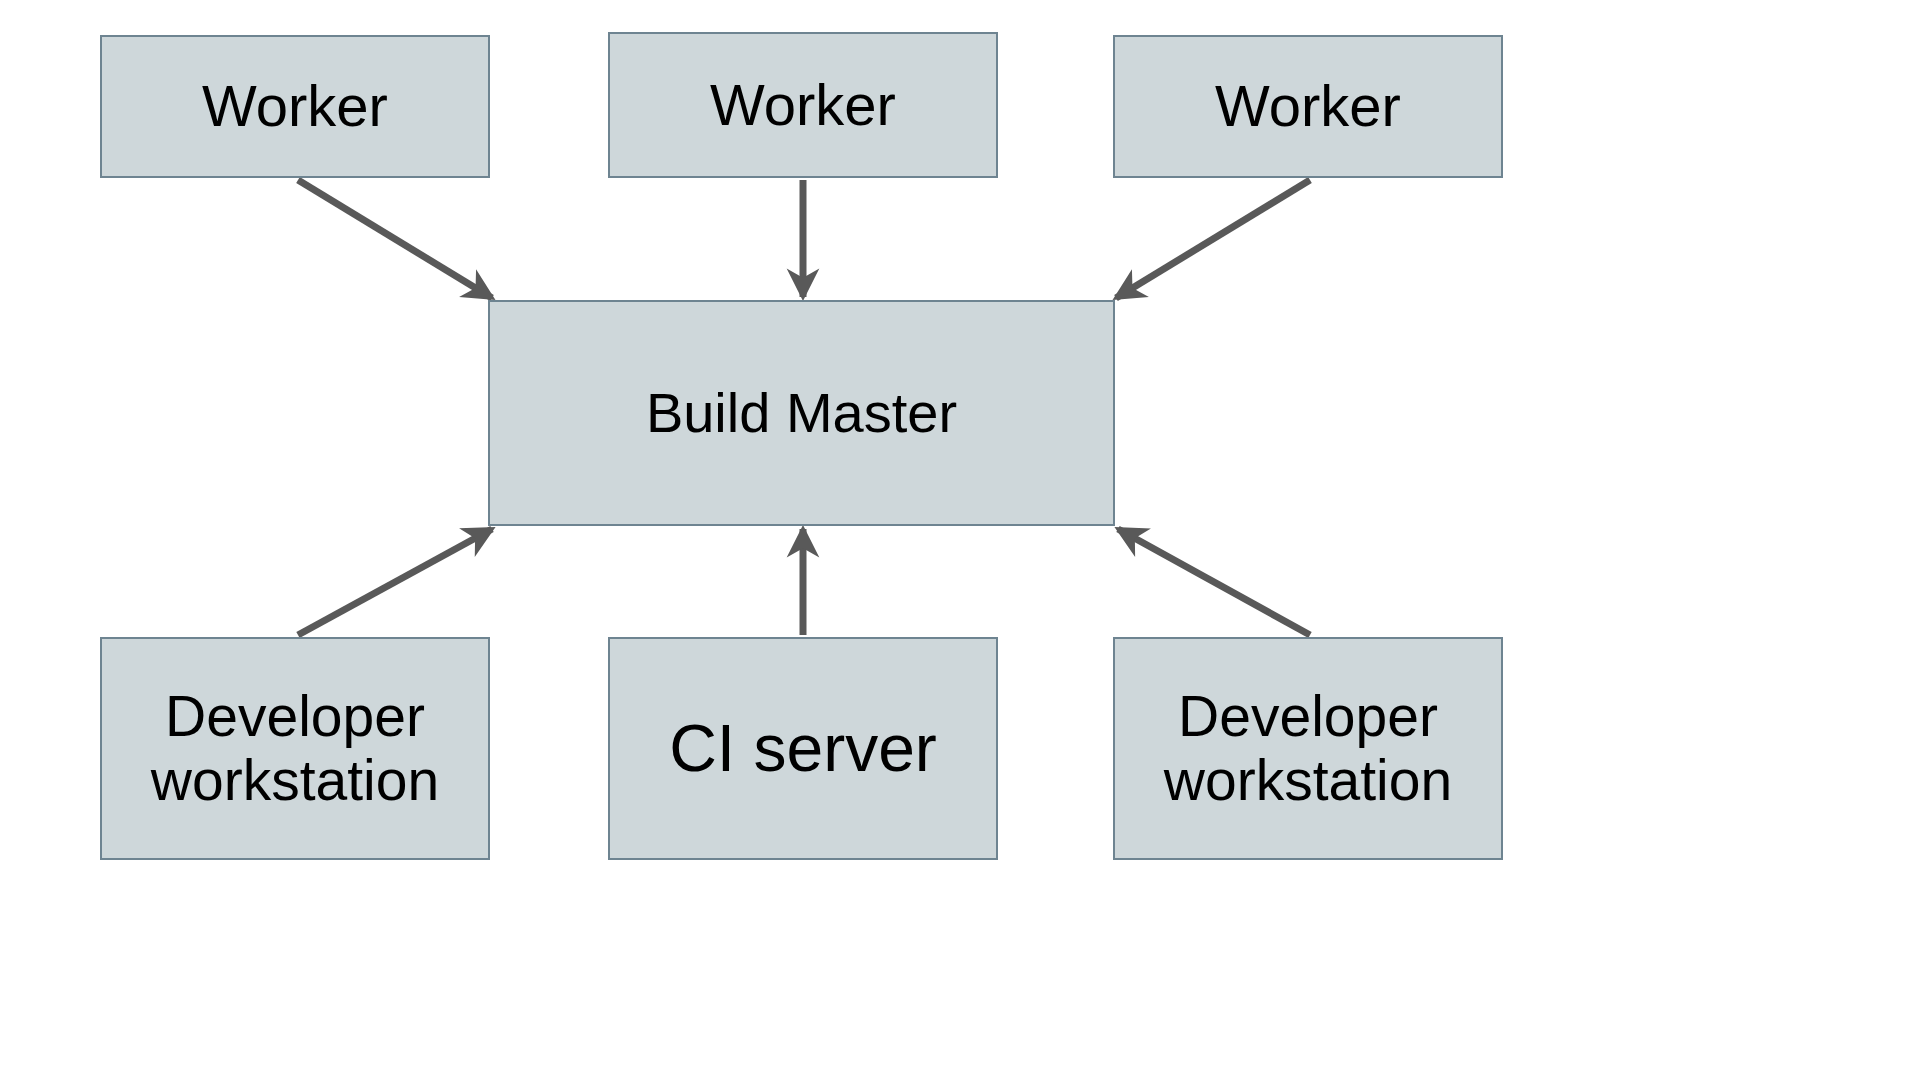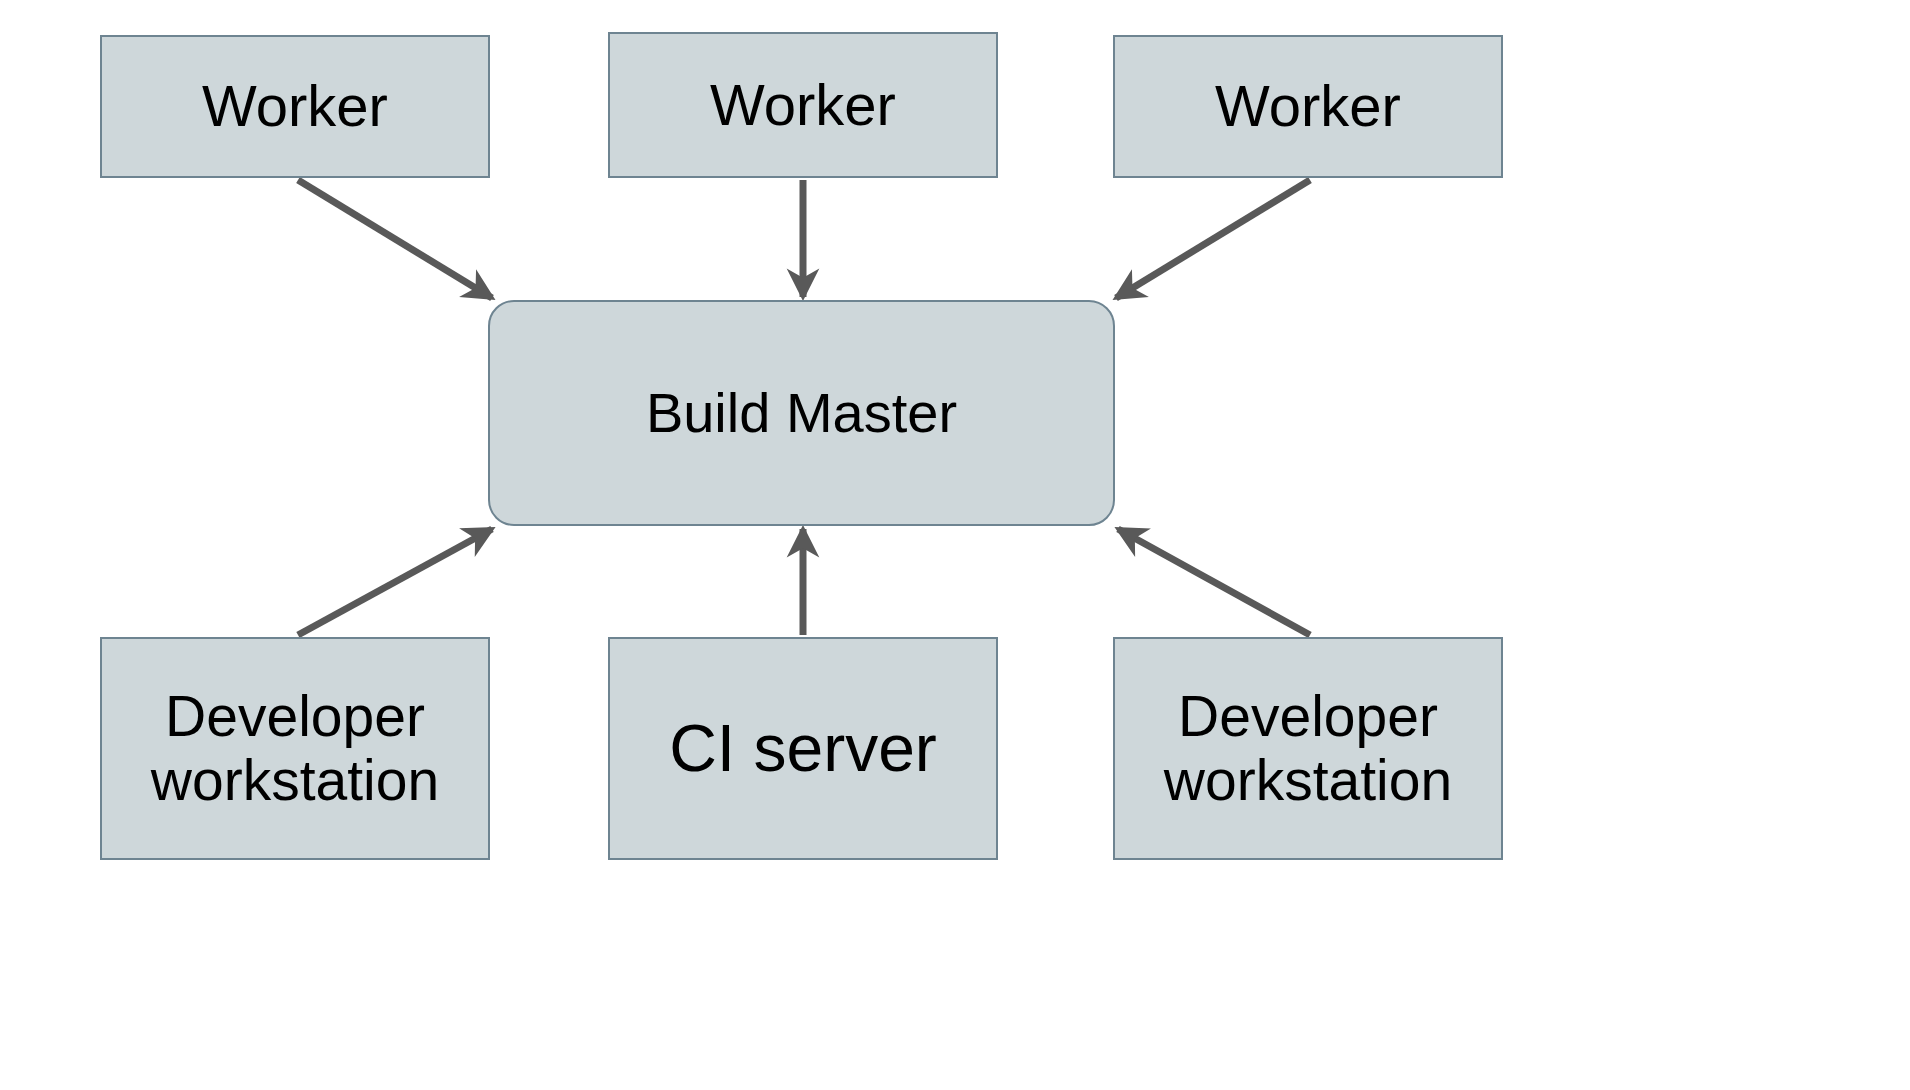--- a/index.html
+++ b/index.html
@@ -44,21 +44,21 @@
   .node-label {
     display: block;
     width: 100%;
     padding: 0 6px;
     box-sizing: border-box;
   }
   
   #node-worker-1  { left: 100px; top: 35px;  width: 390px; height: 143px; font-size: 58px; }
   #node-worker-2  { left: 608px; top: 32px;  width: 390px; height: 146px; font-size: 58px; }
   #node-worker-3  { left: 1113px; top: 35px; width: 390px; height: 143px; font-size: 58px; }
-  #node-build-master { left: 488px; top: 300px; width: 627px; height: 226px; font-size: 56px; border-radius: 26px; }
+  #node-build-master { left: 488px; top: 300px; width: 627px; height: 226px; font-size: 56px; }
   #node-dev-left  { left: 100px; top: 637px; width: 390px; height: 223px; font-size: 57px; }
   #node-ci-server { left: 608px; top: 637px; width: 390px; height: 223px; font-size: 66px; }
   #node-dev-right { left: 1113px; top: 637px; width: 390px; height: 223px; font-size: 57px; }
 </style>
 </head>
 <body>
 
 <div id="canvas">
 
   <svg id="edge-layer" width="1910" height="1090" viewBox="0 0 1910 1090" xmlns="http://www.w3.org/2000/svg">

